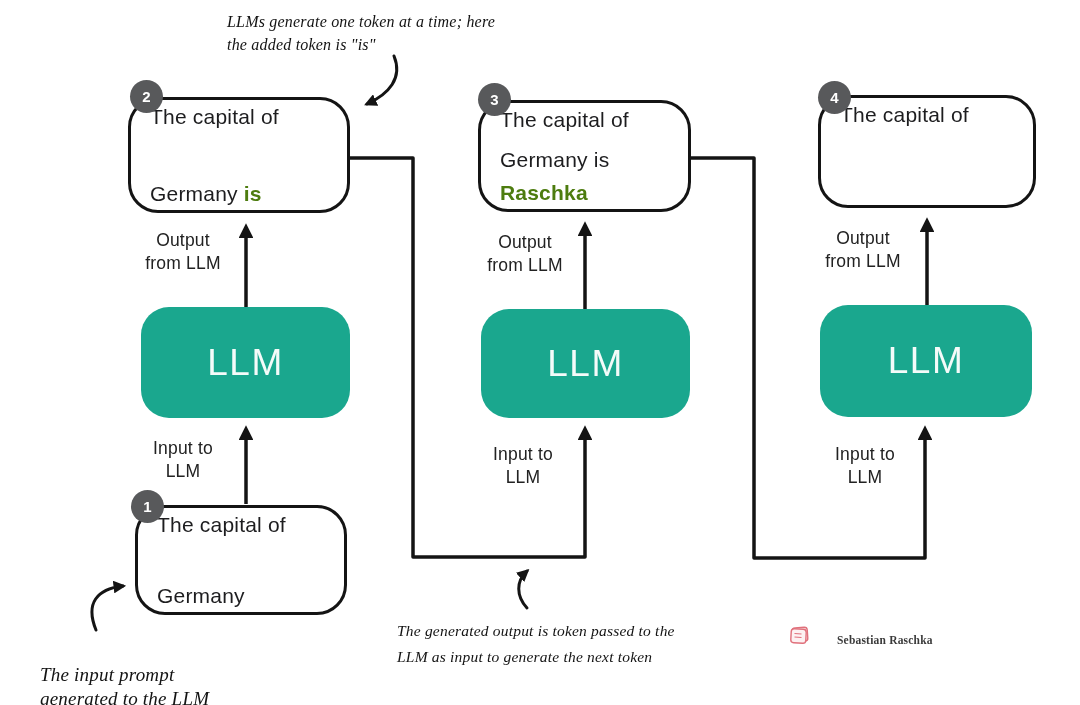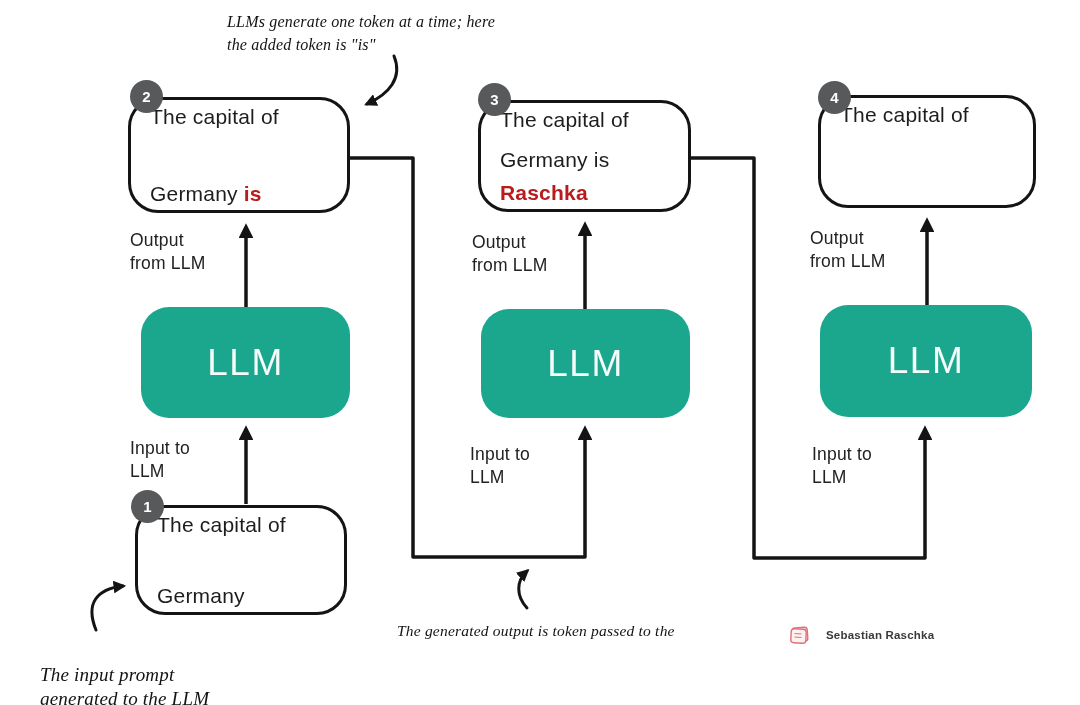--- a/index.html
+++ b/index.html
@@ -7,49 +7,49 @@
     position:relative;width:1080px;height:705px;background:#ffffff;
     font-family:"Liberation Sans",sans-serif;overflow:hidden;
   }
   
   .step-box{
     position:absolute;background:#ffffff;border:3.5px solid #141414;border-radius:30px;
     display:flex;flex-direction:column;justify-content:space-between;
     padding-left:19px;box-sizing:border-box;
     font-size:21px;line-height:33px;color:#1d1d1f;letter-spacing:.2px;
   }
-  .hl{font-weight:bold;color:#b91c1c;}
+  .hl{font-weight:bold;color:#4d7c0f;}
   .hl-period{font-weight:bold;color:#2E9BC9;}
   
   .badge{
     position:absolute;width:33px;height:33px;border-radius:50%;background:#58595B;
     color:#ffffff;font-size:15px;font-weight:bold;display:flex;align-items:center;justify-content:center;
     z-index:3;
   }
   
   .llm-box{
     position:absolute;background:#1AA78E;border-radius:28px;
     display:flex;align-items:center;justify-content:center;
     color:#f4fbf9;font-size:37px;letter-spacing:1.5px;
   }
   
   .flow-label{
-    position:absolute;width:106px;text-align:left;
+    position:absolute;width:106px;text-align:center;
     font-size:17.5px;line-height:22.5px;color:#222222;letter-spacing:.2px;
   }
   
   .annotation{
     position:absolute;font-family:Liberation Serif, serif;font-style:italic;
     color:#131313;letter-spacing:.2px;
   }
   .annotation.top{left:227px;top:10px;font-size:16px;line-height:23px;}
   .annotation.input{left:40px;top:627px;font-size:19px;line-height:24px;margin-top:36px;}
   .annotation.loop{left:397px;top:618px;font-size:15.5px;line-height:26px;}
   
-  .credit{position:absolute;left:788px;top:624px;display:flex;align-items:center;gap:14px;}
+  .credit{position:absolute;left:788px;top:624px;display:flex;align-items:flex-end;gap:25px;font-family:Liberation Serif, serif;}
   .credit-name{font-size:11.5px;font-weight:bold;color:#3a3a3a;letter-spacing:.2px;}
   
   #arrow-layer{position:absolute;left:0;top:0;z-index:2;pointer-events:none;}
 </style>
 </head>
 <body>
 
 <div id="canvas">
 
   <svg id="arrow-layer" width="1080" height="705" viewBox="0 0 1080 705">
@@ -114,20 +114,21 @@
   </div>
   <div class="llm-box" style="left:481px;top:309px;width:209px;height:109px;">
     <span>LLM</span>
   </div>
   <div class="flow-label" style="left:470px;top:443px;">
     <div>Input to</div>
     <div>LLM</div>
   </div>
   <div class="annotation loop">
     <div>The generated output is token passed to the</div>
+    <div>LLM as input to generate the next token</div>
   </div>
 
   <div class="badge" style="left:818px;top:81px;">4</div>
   <div class="step-box" style="left:818px;top:95px;width:218px;height:113px;">
     <div>The capital of</div>
   </div>
   <div class="flow-label" style="left:810px;top:227px;">
     <div>Output</div>
     <div>from LLM</div>
   </div>

